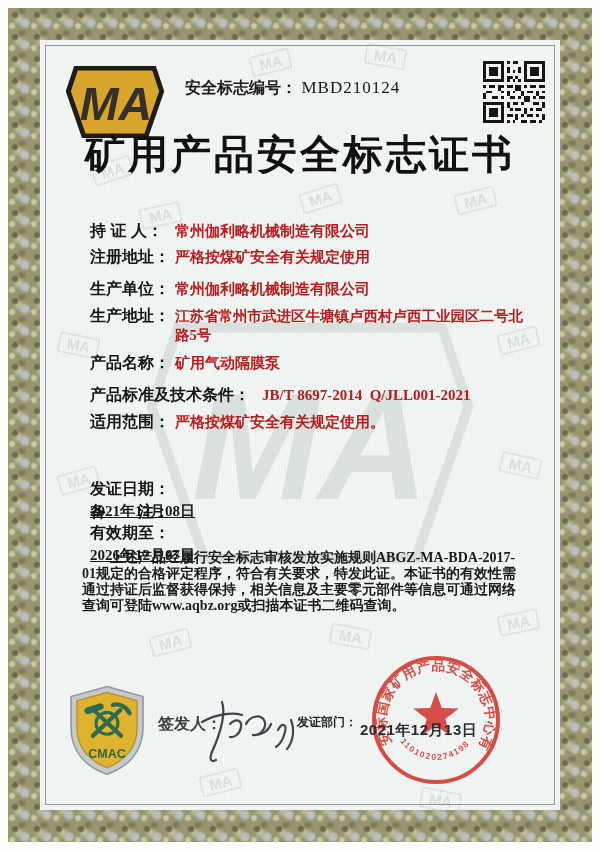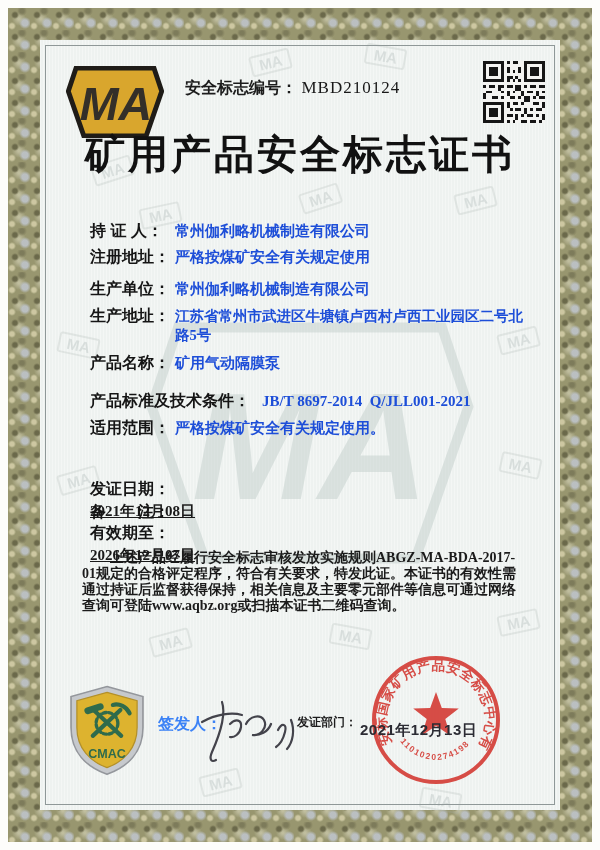--- a/index.html
+++ b/index.html
@@ -27,35 +27,35 @@
   .cert-no .lbl{font-weight:bold;font-size:16px;color:#1c1c1c;}
   .cert-no .val{font-family:"Liberation Serif",serif;font-size:17px;letter-spacing:1px;color:#181818;margin-top:16px;}
   .qr{position:absolute;left:483px;top:61px;z-index:3;}
   .title{position:absolute;left:0;right:0;top:127px;text-align:center;z-index:3;
     font-family:"Liberation Serif",serif;font-weight:700;font-size:40px;letter-spacing:3px;color:#111;}
   
   .fields{position:absolute;left:90px;top:220px;width:465px;z-index:3;}
   .frow{display:flex;align-items:flex-start;line-height:22px;}
   .frow .flabel{flex:0 0 85px;font-weight:bold;font-size:16px;color:#151515;white-space:pre;}
   .frow.wide .flabel{flex:0 0 auto;margin-right:12px;}
-  .frow .fvalue{font-family:"Liberation Serif",serif;font-weight:bold;font-size:15px;color:#1d4ed8;white-space:pre-wrap;}
+  .frow .fvalue{font-family:"Liberation Serif",serif;font-weight:bold;font-size:15px;color:#b91c1c;white-space:pre-wrap;}
   .frow.addr .fvalue{width:360px;font-size:14.5px;line-height:19px;padding-top:2px;}
   .f1{margin-bottom:4px}.f2{margin-bottom:10px}.f3{margin-bottom:5px}
-  .f4{margin-bottom:7px}.f5{margin-bottom:16px}.f6{margin-bottom:10px}.f7{margin-bottom:5px}
+  .f4{margin-bottom:7px}.f5{margin-bottom:10px}.f6{margin-bottom:10px}.f7{margin-bottom:5px}
   .dates{position:absolute;left:90px;top:478px;z-index:3;display:flex;line-height:22px;flex-direction:column;}
   .dates .flabel{font-weight:bold;font-size:16px;color:#151515;white-space:pre;}
   .dates .fvalue{font-family:"Liberation Serif",serif;font-weight:bold;font-size:15px;color:#1a1a1a;text-decoration:underline;}
   .dates .d1l{width:85px}.dates .d1v{width:130px}.dates .d2l{width:85px;margin-left:0px}.dates .d2v{margin-left:0px}
   .remark{position:absolute;left:90px;top:502px;z-index:3;font-weight:bold;font-size:16px;color:#151515;white-space:pre;}
   .statement{position:absolute;left:82px;top:550px;width:434px;z-index:3;
     font-family:"Liberation Serif",serif;font-weight:bold;font-size:14px;line-height:16px;
     color:#1b1b1b;text-indent:2em;margin:0;}
   
   .badge{position:absolute;left:62px;top:684px;z-index:3;}
-  .signer{position:absolute;left:158px;top:714px;z-index:3;font-weight:bold;font-size:16px;color:#3b82f6;}
+  .signer{position:absolute;left:158px;top:714px;z-index:3;font-weight:bold;font-size:16px;color:#404040;}
   .signature{position:absolute;left:192px;top:690px;z-index:4;}
   .dept{position:absolute;left:297px;top:714px;z-index:3;font-weight:bold;font-size:12px;color:#1c1c1c;}
   .seal-date{position:absolute;left:360px;top:721px;z-index:5;font-weight:bold;font-size:15px;color:#2b2b33;letter-spacing:.5px;}
   .seal{position:absolute;left:366px;top:650px;z-index:4;opacity:.88;}
 </style>
 </head>
 <body>
 
 <div class="page">
   <div class="band"></div>

